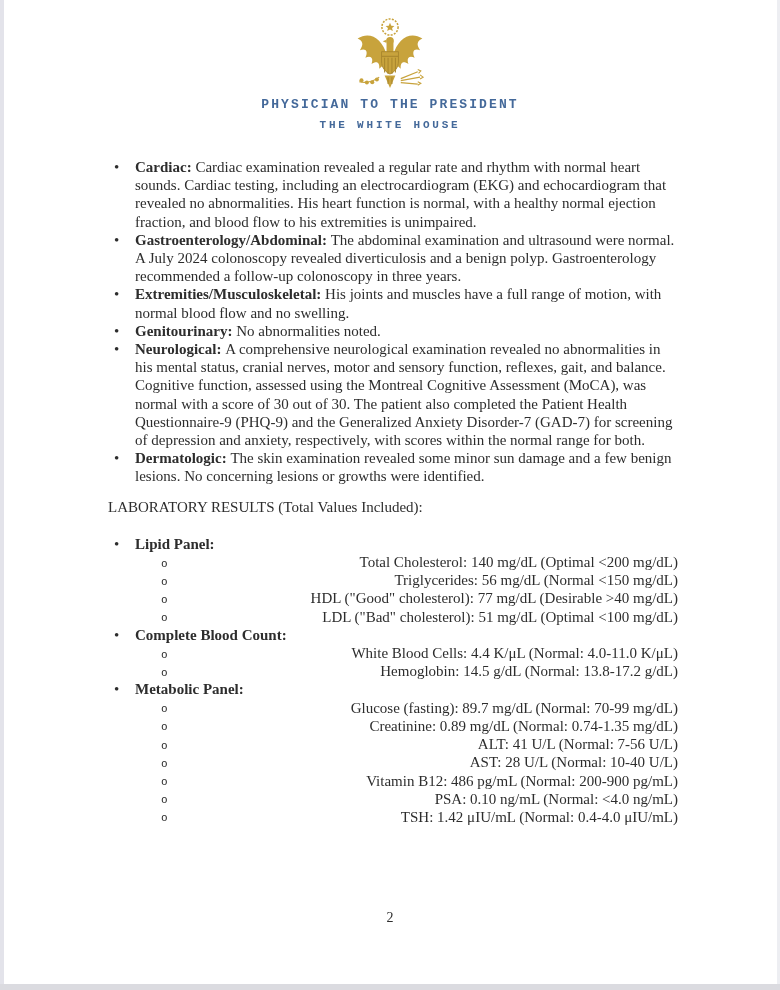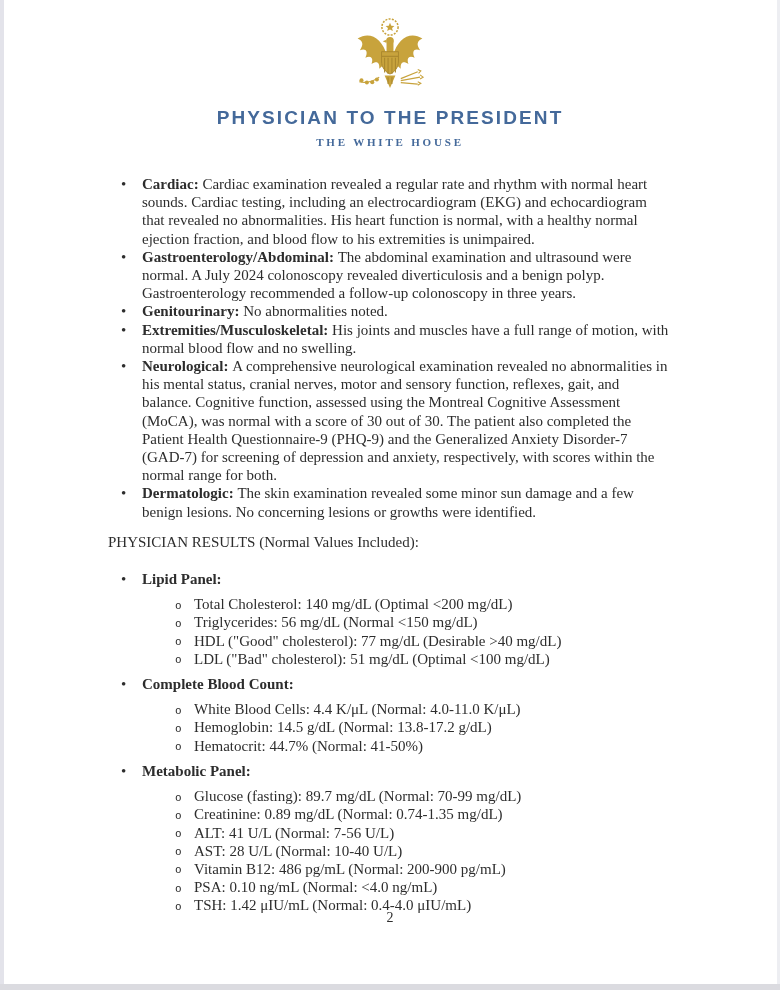--- a/index.html
+++ b/index.html
@@ -11,43 +11,43 @@
     font-family: "Liberation Serif", serif;
     color: var(--text, #2d2d2d);
   }
   .edge-left  { position:absolute; left:0;  top:0; width:4px;  height:100%; background:#e3e3ea; }
   .edge-right { position:absolute; right:0; top:0; width:3px;  height:100%; background:#edeef2; }
   .edge-bottom{ position:absolute; left:0;  bottom:0; width:100%; height:6px; background:#dbdbe0; }
 
   .header { text-align: center; padding-top: 12px; }
   .seal-wrap { line-height: 0; }
   .title {
-    margin-top: 11px;
-    font-family: Liberation Sans, sans-serif;
+    margin-top: 1px;
+    font-family: Liberation Mono, monospace;
     font-weight: 700;
-    font-size: 19px;
+    font-size: 13px;
     letter-spacing: 2.1px;
     color: var(--header_blue, #44699a);
   }
   .subtitle {
     margin-top: 7px;
-    font-family: Liberation Serif, serif;
+    font-family: Liberation Mono, monospace;
     font-weight: 700;
     font-size: 11px;
     letter-spacing: 2.8px;
     color: var(--header_blue, #44699a);
   }
 
   .content {
     margin: 27px 102px 0 108px;
     font-size: 15px;
     line-height: 18.2px;
   }
 
-  ul { list-style: none; margin: 7px; padding: 0; }
+  ul { list-style: none; margin: 0; padding: 0; }
 
   ul.exam-list, ul.lab-panel-list { padding-left: 5px; }
   ul.exam-list > li, ul.lab-panel-list > li {
     position: relative;
     padding-left: 22px;
   }
   ul.exam-list > li::before, ul.lab-panel-list > li::before {
     content: "\2022";
     position: absolute;
     left: 1px; top: 0;
@@ -55,20 +55,21 @@
   .bold-label { font-weight: 700; }
   .bold-label::after { content: " "; }
 
   .lab-heading { margin-top: 12px; }
   ul.lab-panel-list { margin-top: 19px; }
 
   ul.lab-items { padding-left: 25px; }
   ul.lab-items > li {
     position: relative;
     padding-left: 20px;
+    text-align: right;
   }
   ul.lab-items > li::before {
     content: "o";
     position: absolute;
     left: 1px; top: 1.5px;
     font-family: "DejaVu Sans Mono", monospace;
     font-size: 11px;
   }
 
   .page-number {
@@ -136,37 +137,37 @@
   <ul class="exam-list">
   <li>
     <span class="bold-label">Cardiac:</span><span>Cardiac examination revealed a regular rate and rhythm with normal heart sounds. Cardiac testing, including an electrocardiogram (EKG) and echocardiogram that revealed no abnormalities. His heart function is normal, with a healthy normal ejection fraction, and blood flow to his extremities is unimpaired.</span>
   </li>
 
   <li>
     <span class="bold-label">Gastroenterology/Abdominal:</span><span>The abdominal examination and ultrasound were normal. A July 2024 colonoscopy revealed diverticulosis and a benign polyp. Gastroenterology recommended a follow-up colonoscopy in three years.</span>
   </li>
 
   <li>
+    <span class="bold-label">Extremities/Musculoskeletal:</span><span>His joints and muscles have a full range of motion, with normal blood flow and no swelling.</span>
+  </li>
+
+  <li>
     <span class="bold-label">Genitourinary:</span><span>No abnormalities noted.</span>
   </li>
 
   <li>
-    <span class="bold-label">Extremities/Musculoskeletal:</span><span>His joints and muscles have a full range of motion, with normal blood flow and no swelling.</span>
-  </li>
-
-  <li>
     <span class="bold-label">Neurological:</span><span>A comprehensive neurological examination revealed no abnormalities in his mental status, cranial nerves, motor and sensory function, reflexes, gait, and balance. Cognitive function, assessed using the Montreal Cognitive Assessment (MoCA), was normal with a score of 30 out of 30. The patient also completed the Patient Health Questionnaire-9 (PHQ-9) and the Generalized Anxiety Disorder-7 (GAD-7) for screening of depression and anxiety, respectively, with scores within the normal range for both.</span>
   </li>
 
   <li>
     <span class="bold-label">Dermatologic:</span><span>The skin examination revealed some minor sun damage and a few benign lesions. No concerning lesions or growths were identified.</span>
   </li>
 </ul>
 
-  <div class="lab-heading">PHYSICIAN RESULTS (Normal Values Included):</div>
+  <div class="lab-heading">LABORATORY RESULTS (Total Values Included):</div>
 
   <ul class="lab-panel-list">
   <li>
     <span class="bold-label">Lipid Panel:</span>
     <ul class="lab-items">
   <li>
     <span>Total Cholesterol: 140 mg/dL (Optimal &lt;200 mg/dL)</span>
   </li>
 
   <li>
@@ -187,23 +188,20 @@
     <span class="bold-label">Complete Blood Count:</span>
     <ul class="lab-items">
   <li>
     <span>White Blood Cells: 4.4 K/μL (Normal: 4.0-11.0 K/μL)</span>
   </li>
 
   <li>
     <span>Hemoglobin: 14.5 g/dL (Normal: 13.8-17.2 g/dL)</span>
   </li>
 
-  <li>
-    <span>Hematocrit: 44.7% (Normal: 41-50%)</span>
-  </li>
 
 </ul>
   </li>
 
   <li>
     <span class="bold-label">Metabolic Panel:</span>
     <ul class="lab-items">
   <li>
     <span>Glucose (fasting): 89.7 mg/dL (Normal: 70-99 mg/dL)</span>
   </li>

